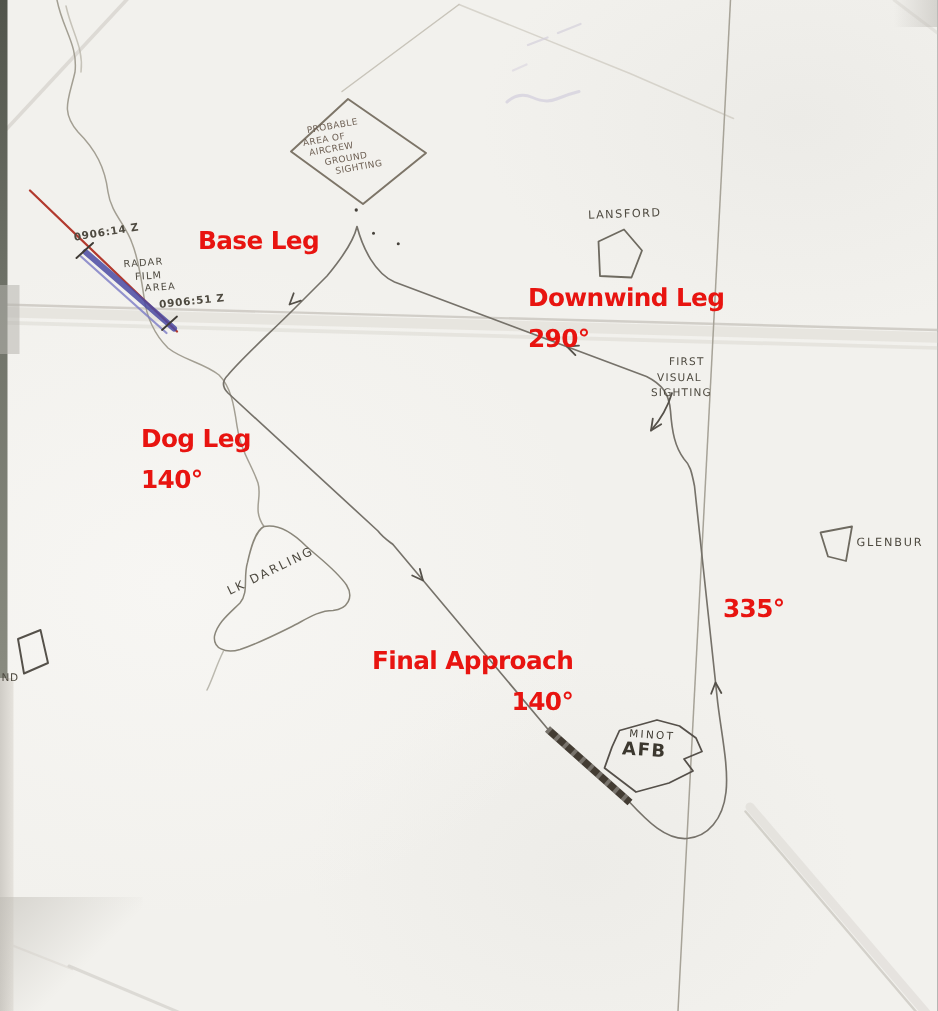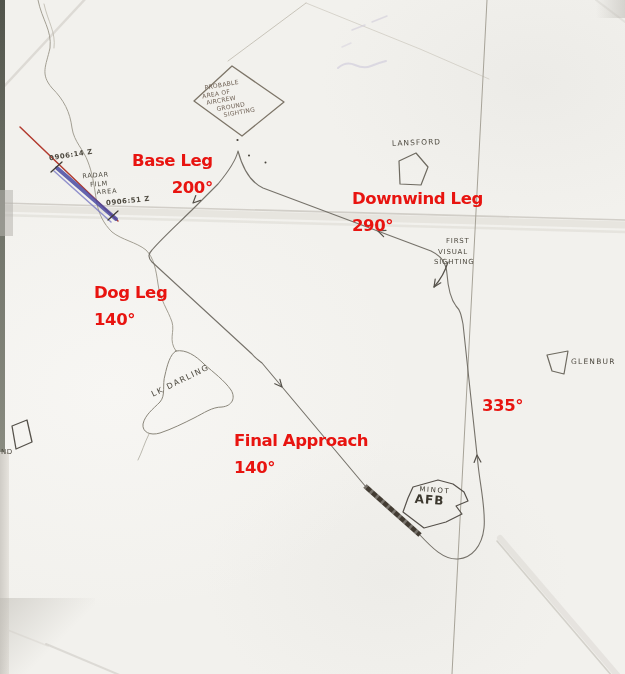--- a/index.html
+++ b/index.html
@@ -123,31 +123,30 @@
     <div style="margin-left:13px">AREA</div>
   </div>
 
   <div class="hw" style="left:49px;top:151px;font-size:7px;font-weight:600;letter-spacing:.5px;transform:rotate(-9deg);">0906:14 Z</div>
   <div class="hw" style="left:106px;top:197px;font-size:7px;font-weight:600;letter-spacing:.5px;transform:rotate(-6deg);">0906:51 Z</div>
 
   <div class="hw" style="left:1px;top:448px;font-size:7px;letter-spacing:.5px;">ND</div>
 
   <div class="leg" style="left:132px;top:147px;text-align:right;">
     <div>Base Leg</div>
-    <div>200°</div>
   </div>
   <div class="leg" style="left:352px;top:185px;">
     <div>Downwind Leg</div>
     <div>290°</div>
   </div>
   <div class="leg" style="left:94px;top:279px;">
     <div>Dog Leg</div>
     <div>140°</div>
   </div>
-  <div class="leg" style="left:234px;top:427px;">
+  <div class="leg" style="left:248px;top:427px;text-align:right;">
     <div>Final Approach</div>
     <div>140°</div>
   </div>
   <div class="leg" style="left:482px;top:392px;">
     <div>335°</div>
   </div>
 
 </div>
 
 </body></html>

